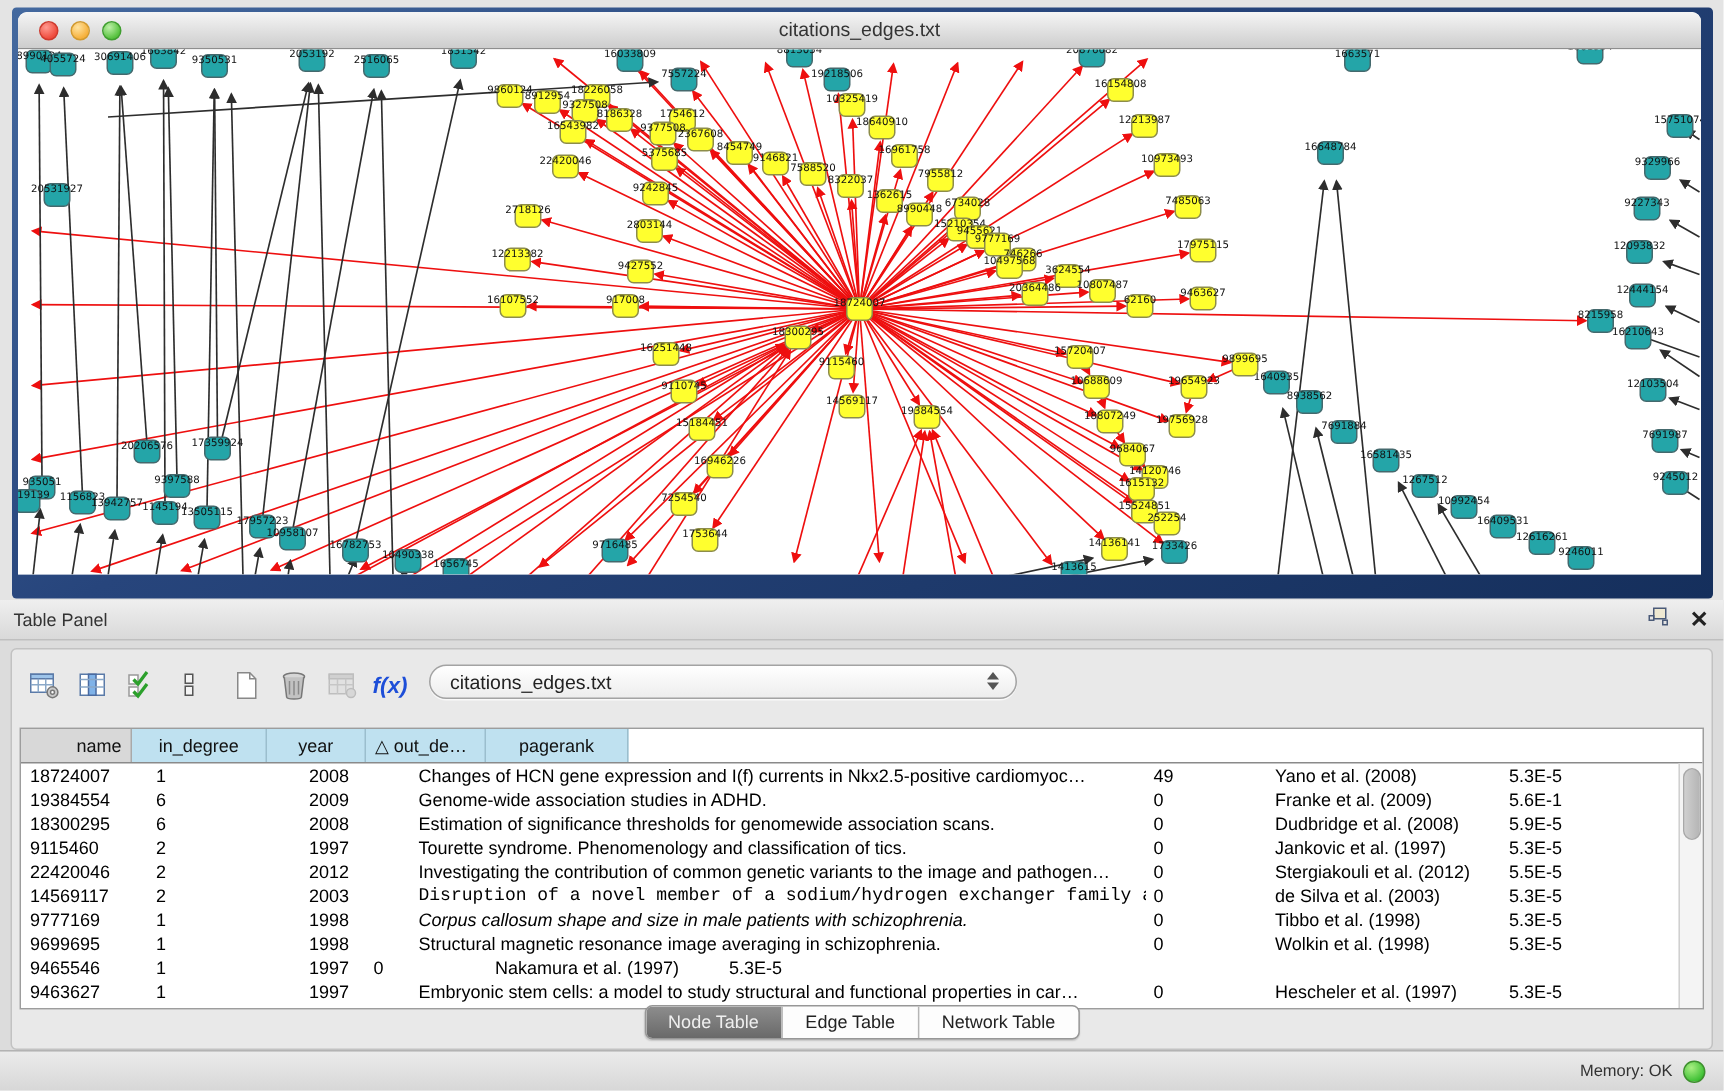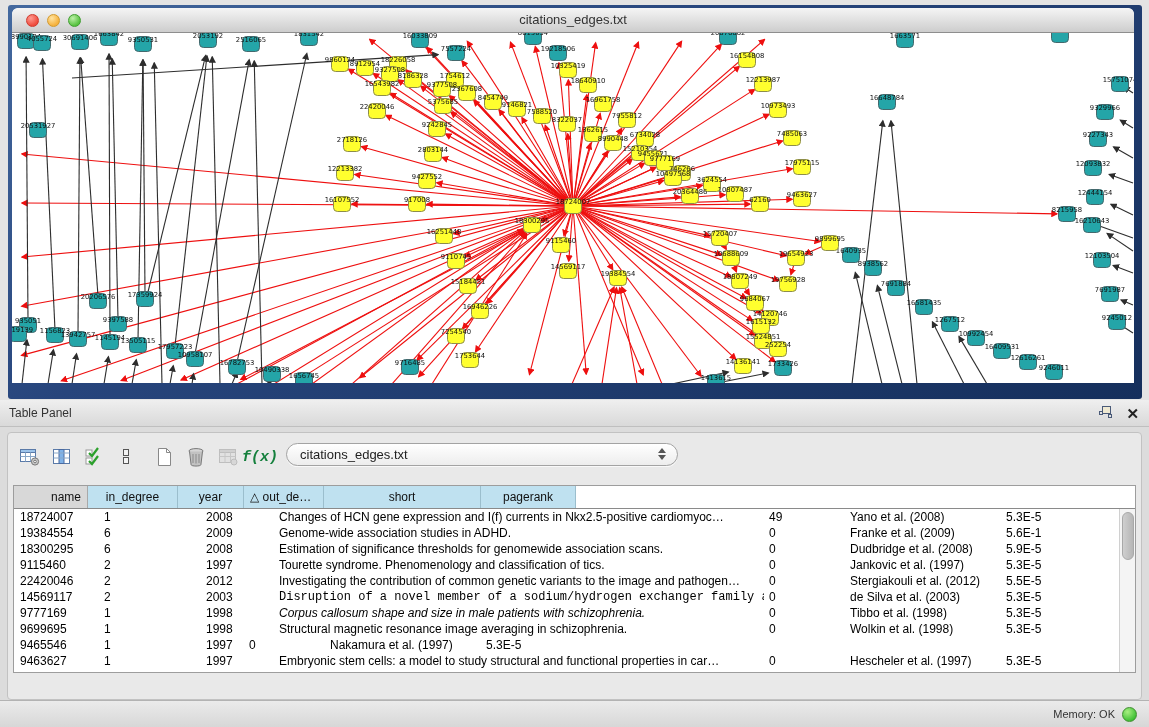--- a/index.html
+++ b/index.html
@@ -27,21 +27,21 @@
   .panel-titlebar{position:absolute;left:0;top:0;width:100%;height:27px;box-sizing:border-box;
     background:linear-gradient(#efefef,#d9d9d9);border-bottom:1px solid #bfbfbf;
     font-size:12px;color:#333;line-height:27px;padding-left:9px;}
   .panel-tb-icons{position:absolute;right:10px;top:0;height:27px;display:flex;align-items:center;gap:13px;}
   .close-x{font-size:15px;font-weight:bold;color:#222;line-height:15px;}
   .content-box{position:absolute;left:7px;top:32px;width:1135px;height:268px;box-sizing:border-box;
     background:#e9e9e9;border:1px solid #c2c2c2;border-radius:4px;}
   .toolbar{position:absolute;left:10px;top:8px;height:32px;display:flex;align-items:center;}
   .tb-icon{width:24px;height:22px;margin-right:8px;display:flex;align-items:center;justify-content:center;}
   .tb-icon.gap{margin-right:14px;}
-  .fx{font-family:Liberation Mono, monospace;font-style:italic;font-size:15px;font-weight:bold;color:#15803d;}
+  .fx{font-family:Liberation Sans, sans-serif;font-style:italic;font-size:15px;font-weight:bold;color:#1d4ed8;}
   .combo{position:absolute;left:278px;top:10px;width:392px;height:23px;box-sizing:border-box;
     border:1px solid #a3a3a3;border-radius:12px;background:linear-gradient(#ffffff,#ededed);
     font-size:13px;color:#222;line-height:21px;padding-left:13px;box-shadow:0 1px 0 rgba(255,255,255,.7);}
   .combo-arrows{position:absolute;right:11px;top:4px;display:flex;flex-direction:column;gap:2px;}
   .combo-arrows i{width:0;height:0;border-left:4px solid transparent;border-right:4px solid transparent;display:block;}
   .combo-arrows .up{border-bottom:5px solid #555;}
   .combo-arrows .dn{border-top:5px solid #555;}
 
   
   .dtable{position:absolute;left:5px;top:52px;width:1123px;height:188px;box-sizing:border-box;
@@ -583,21 +583,20 @@
           <i class="dn"></i>
         </span>
     </div>
 
     <div class="dtable">
       <div class="thead" id="thead">
           <div class="th first" style="width: 74px; text-align: right;">name</div>
           <div class="th" style="width: 90px; text-align: center;">in_degree</div>
           <div class="th" style="width: 66px; text-align: center;">year</div>
           <div class="th" style="width: 80px; text-align: left;">△ out_de…</div>
-          <div class="th" style="width: 157px; text-align: center;">short</div>
           <div class="th" style="width: 95px; text-align: center;">pagerank</div>
         </div>
       <div class="tbody" id="tbody">
           <div class="tr">
             <div class="td" style="width: 74px; padding-left: 6px;">18724007</div>
             <div class="td" style="width: 90px; padding-left: 16px;">1</div>
             <div class="td" style="width: 66px; padding-left: 28px;">2008</div>
             <div class="td" style="width: 520px; padding-left: 35px;">Changes of HCN gene expression and I(f) currents in Nkx2.5-positive cardiomyoc…</div>
             <div class="td" style="width: 80px; padding-left: 5px;">49</div>
             <div class="td" style="width: 157px; padding-left: 6px;">Yano et al. (2008)</div>
@@ -682,19 +681,24 @@
             <div class="td" style="width: 80px; padding-left: 5px;">0</div>
             <div class="td" style="width: 157px; padding-left: 6px;">Hescheler et al. (1997)</div>
             <div class="td" style="width: 95px; padding-left: 5px;">5.3E-5</div>
           </div>
         </div>
       <div class="vscroll">
         <div class="vthumb"></div>
       </div>
     </div>
 
+    <div class="tabs" id="tabs">
+        <div class="tab sel">Node Table</div>
+        <div class="tab">Edge Table</div>
+        <div class="tab">Network Table</div>
+      </div>
   </div>
 </div>
 
 <div class="statusbar">
   <span class="mem">Memory: OK</span>
   <span class="memdot"></span>
 </div>
 
 </body></html>

